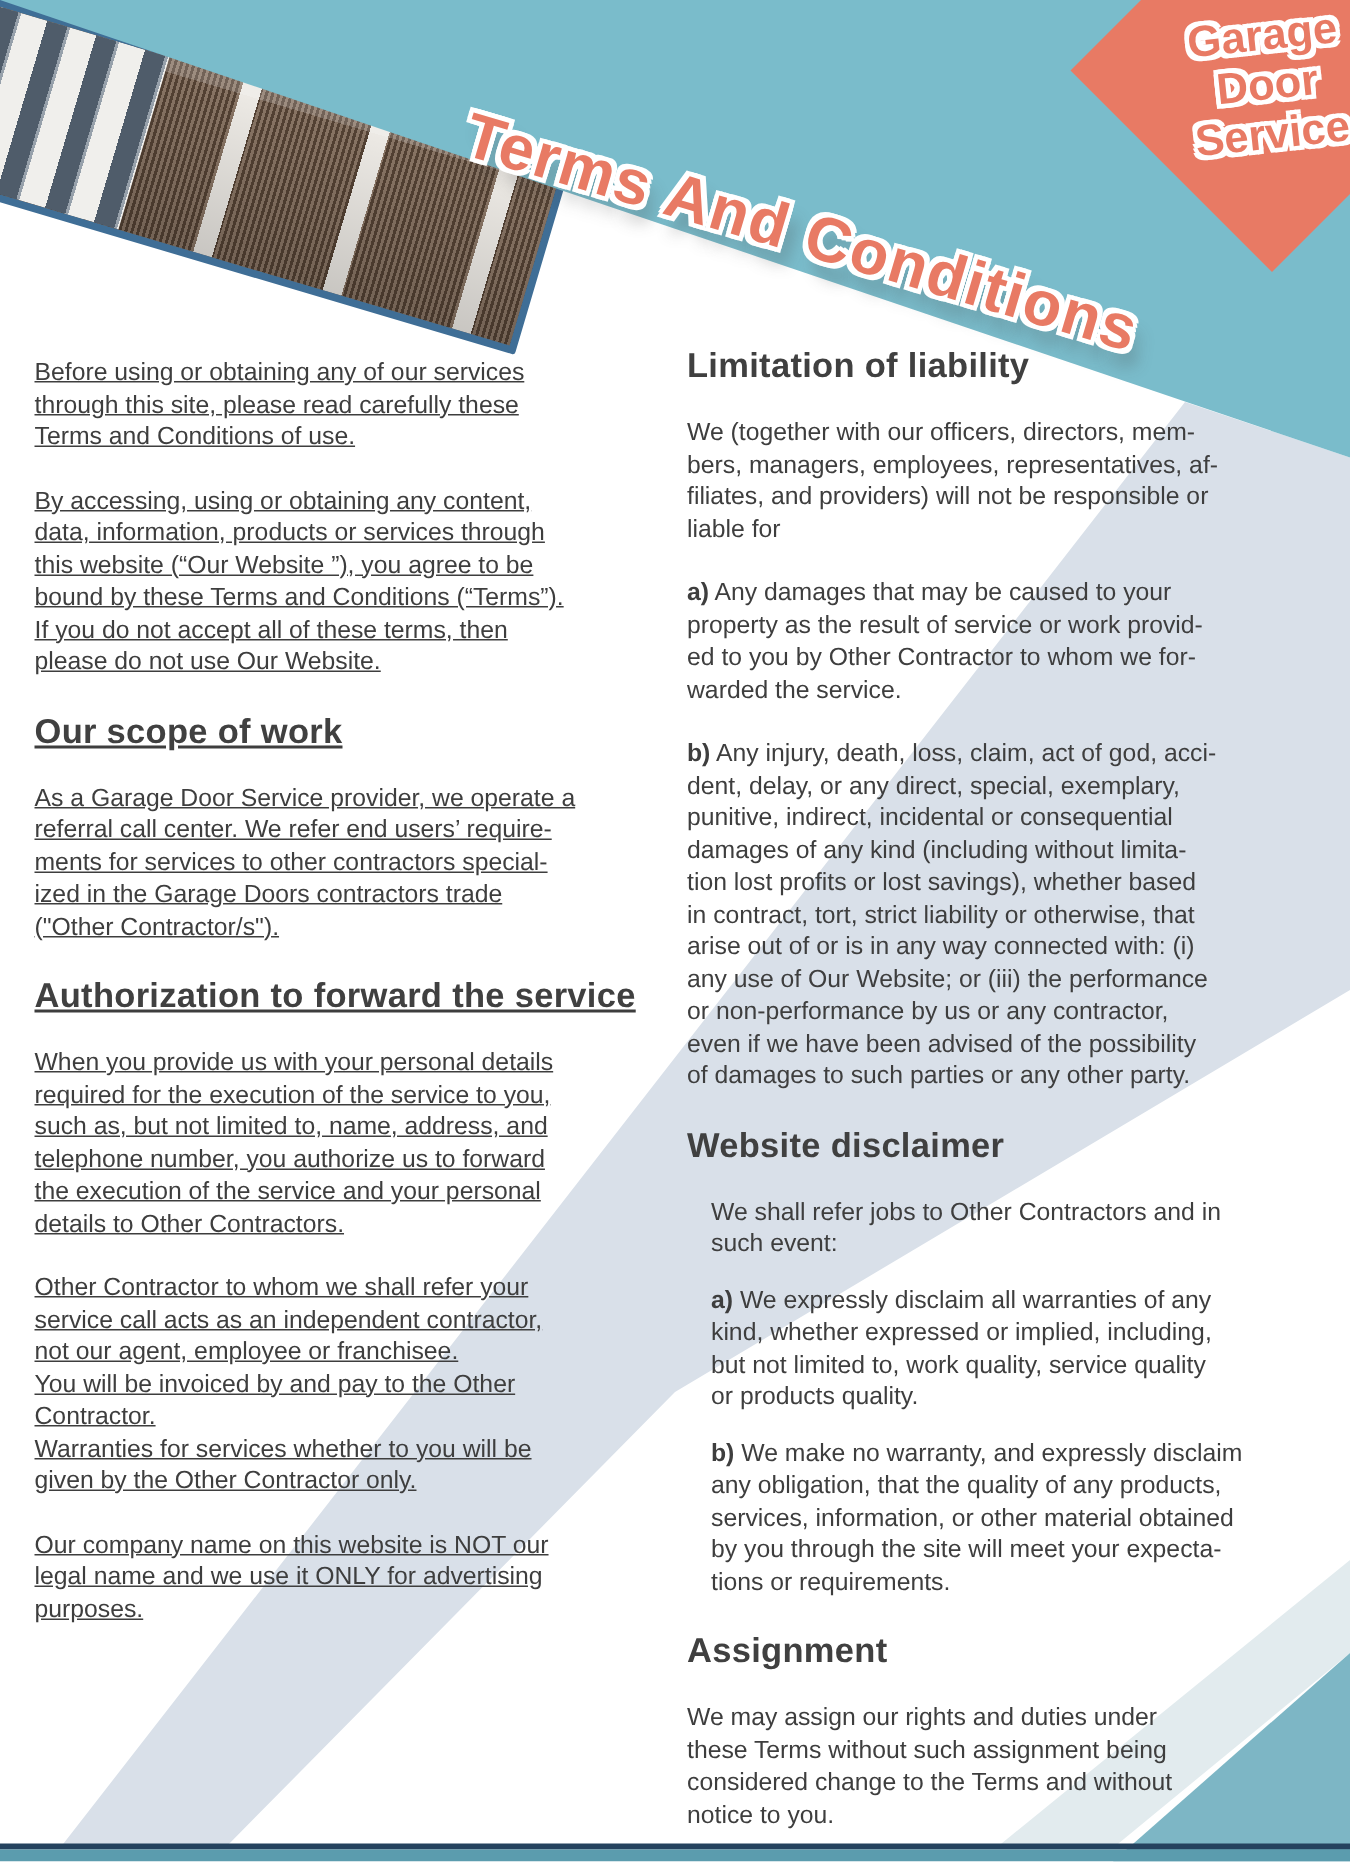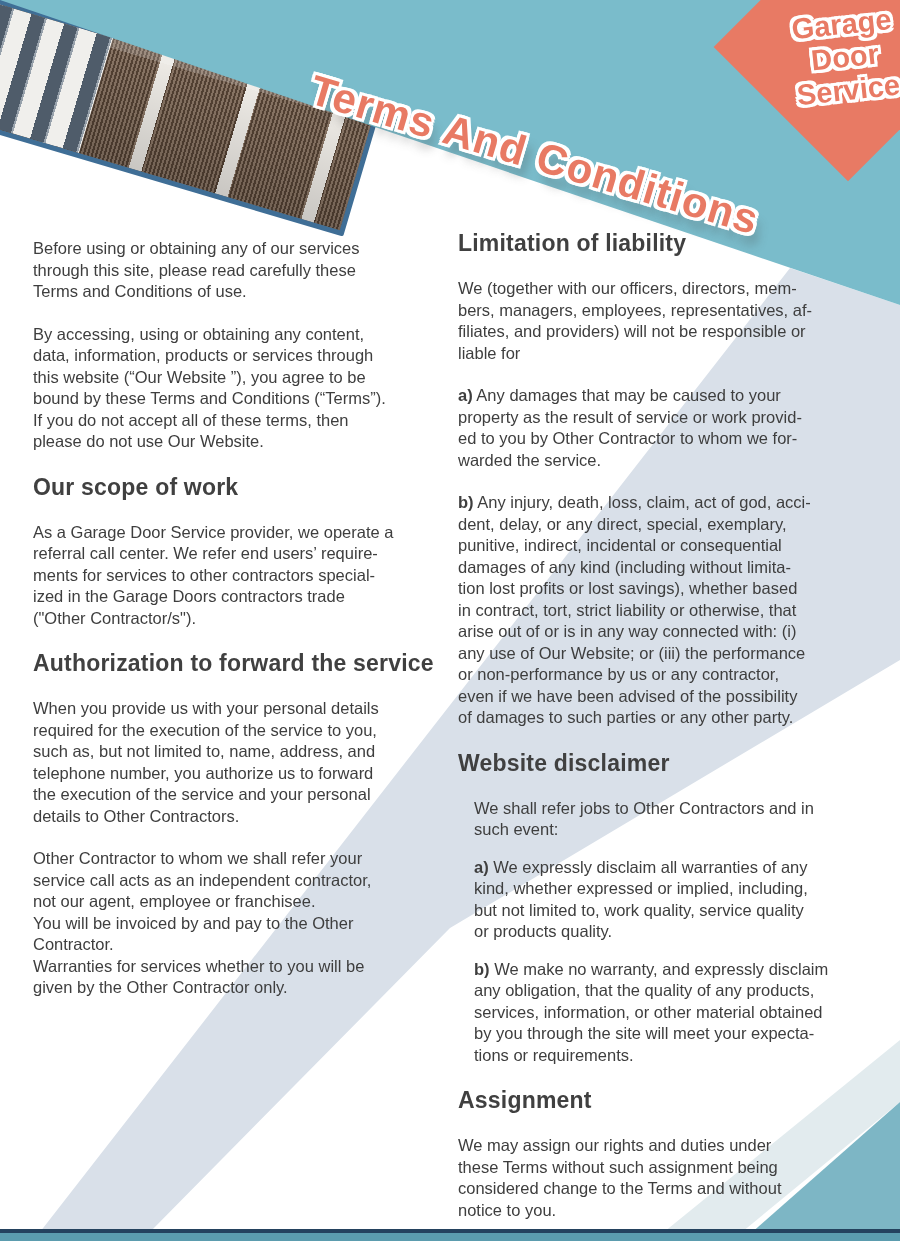--- a/index.html
+++ b/index.html
@@ -49,21 +49,21 @@
     transform:rotate(16.5deg);transform-origin:left top;
     font-weight:bold;font-size:42px;letter-spacing:1px;white-space:nowrap;
     color:#e87a64;
     text-shadow:-3px -3px 0 #fff,0 -3px 0 #fff,3px -3px 0 #fff,-3px 0 0 #fff,
                  3px 0 0 #fff,-3px 3px 0 #fff,0 3px 0 #fff,3px 3px 0 #fff,
                  8px 10px 10px rgba(70,70,70,0.35);
   }
 
   
   .col{position:absolute;width:412px;z-index:5;color:#3e3e3e;font-size:16.5px;line-height:21.5px;}
-  .col-left{left:33px;top:238px;}
+  .col-left{left:23px;top:238px;text-decoration:underline;}
   .col-right{left:458px;top:230px;}
   .col p{margin:21px 0 0 0;}
   .col p:first-child, .col h2:first-child{margin-top:0;}
   .col h2{
     margin:21px 0 20px 0;font-size:23px;line-height:27px;
     color:#404040;font-weight:bold;letter-spacing:0.2px;
   }
   .pt{white-space:pre-line;}
   .marker{font-weight:bold;}
   .group{margin:21px 0 0 0;}
@@ -123,20 +123,23 @@
 the execution of the service and your personal
 details to Other Contractors.</span></p>
 
   <p><span class="pt">Other Contractor to whom we shall refer your
 service call acts as an independent contractor,
 not our agent, employee or franchisee.
 You will be invoiced by and pay to the Other
 Contractor.
 Warranties for services whether to you will be
 given by the Other Contractor only.</span></p>
+  <p><span class="pt">Our company name on this website is NOT our
+legal name and we use it ONLY for advertising
+purposes.</span></p>
 </div>
 
 <div class="col col-right">
   <h2>Limitation of liability</h2>
   <p><span class="pt">We (together with our officers, directors, mem-
 bers, managers, employees, representatives, af-
 filiates, and providers) will not be responsible or
 liable for</span></p>
   <p><b class="marker">a)</b> <span class="pt">Any damages that may be caused to your
 property as the result of service or work provid-

